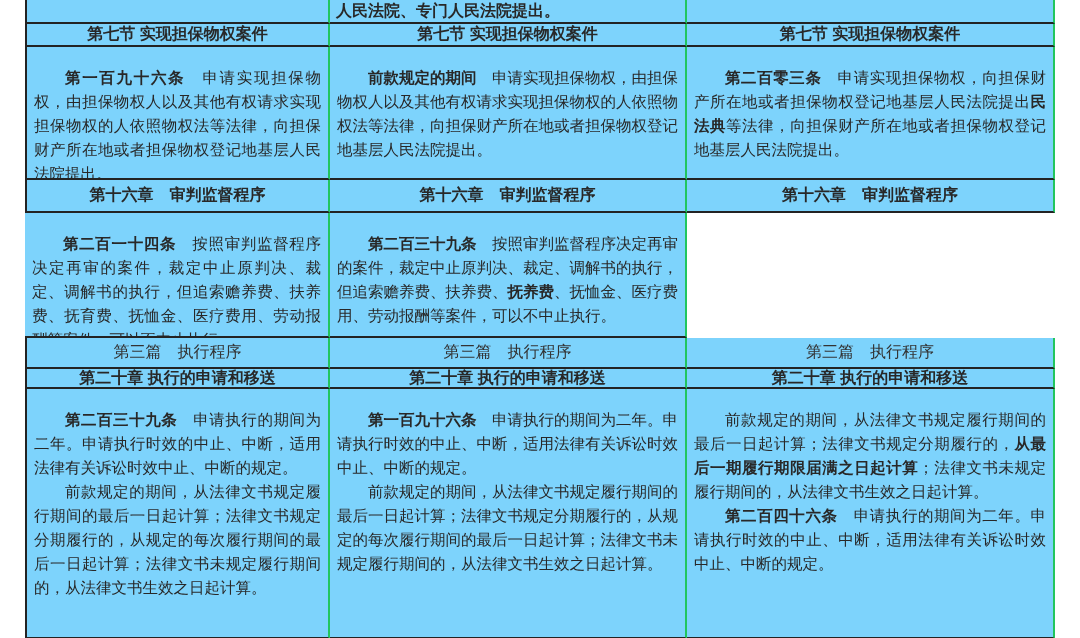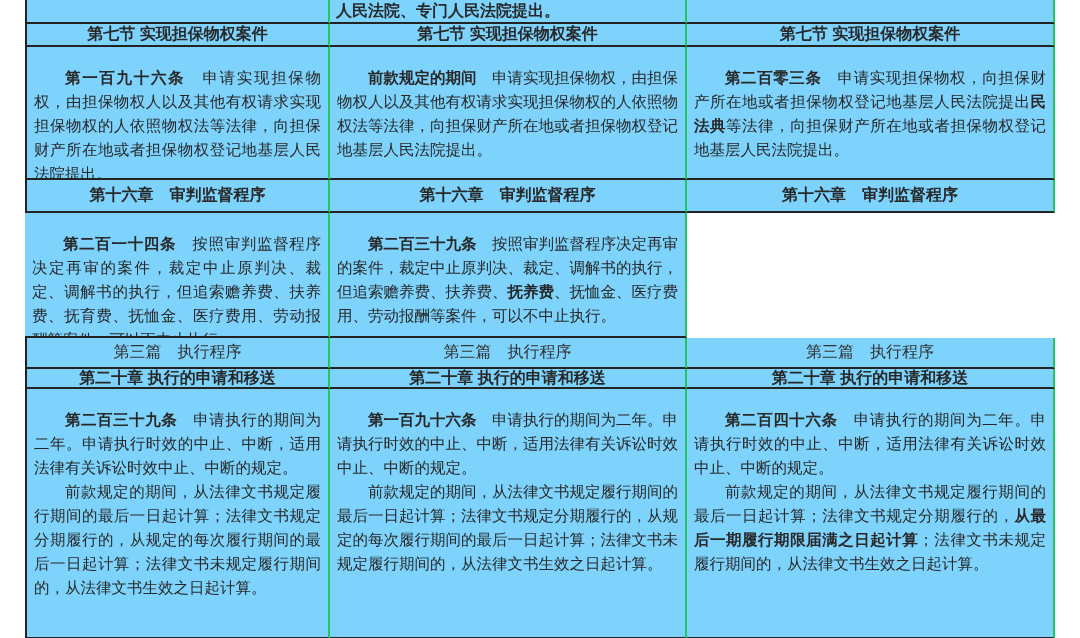--- a/index.html
+++ b/index.html
@@ -127,17 +127,17 @@
     <div class="row r7 row-article">
       <div class="cell c0">
         <p class="indent"><b>第二百三十九条</b><span>　申请执行的期间为二年。申请执行时效的中止、中断，适用法律有关诉讼时效中止、中断的规定。</span></p>
         <p class="indent"><span>前款规定的期间，从法律文书规定履行期间的最后一日起计算；法律文书规定分期履行的，从规定的每次履行期间的最后一日起计算；法律文书未规定履行期间的，从法律文书生效之日起计算。</span></p>
       </div>
       <div class="cell c1">
         <p class="indent"><b>第一百九十六条</b><span>　申请执行的期间为二年。申请执行时效的中止、中断，适用法律有关诉讼时效中止、中断的规定。</span></p>
         <p class="indent"><span>前款规定的期间，从法律文书规定履行期间的最后一日起计算；法律文书规定分期履行的，从规定的每次履行期间的最后一日起计算；法律文书未规定履行期间的，从法律文书生效之日起计算。</span></p>
       </div>
       <div class="cell c2">
+        <p class="indent"><span>前款规定的期间，从法律文书规定履行期间的最后一日起计算；法律文书规定分期履行的，</span><b>从最后一期履行期限届满之日起计算</b><span>；法律文书未规定履行期间的，从法律文书生效之日起计算。</span></p>
         <p class="indent"><b>第二百四十六条</b><span>　申请执行的期间为二年。申请执行时效的中止、中断，适用法律有关诉讼时效中止、中断的规定。</span></p>
-        <p class="indent"><span>前款规定的期间，从法律文书规定履行期间的最后一日起计算；法律文书规定分期履行的，</span><b>从最后一期履行期限届满之日起计算</b><span>；法律文书未规定履行期间的，从法律文书生效之日起计算。</span></p>
       </div>
     </div>
   </div>
 
 </body></html>

